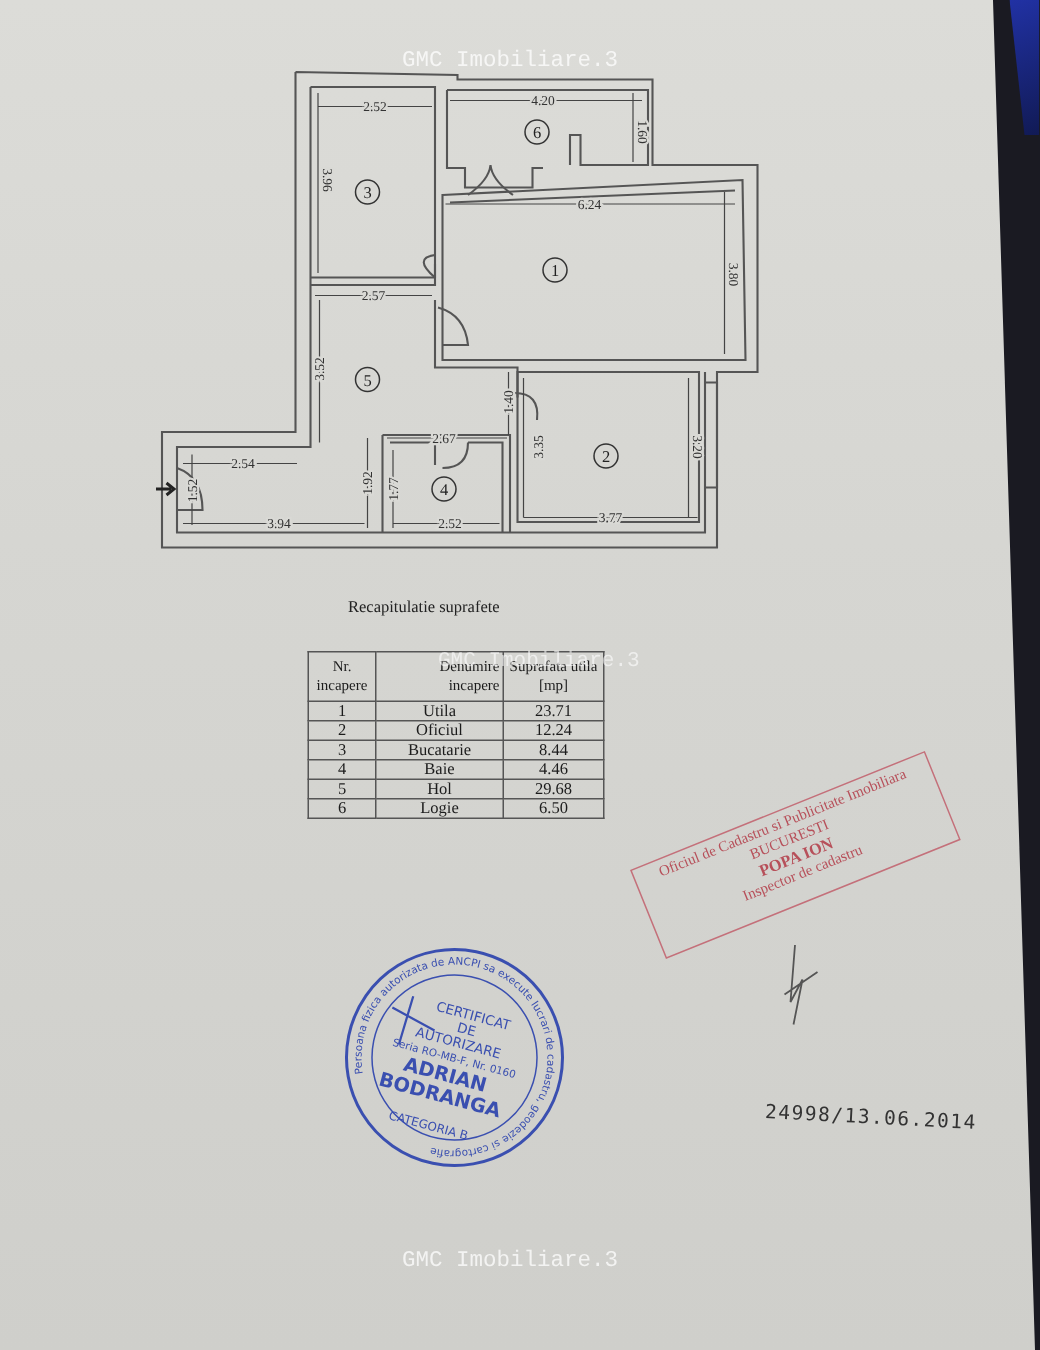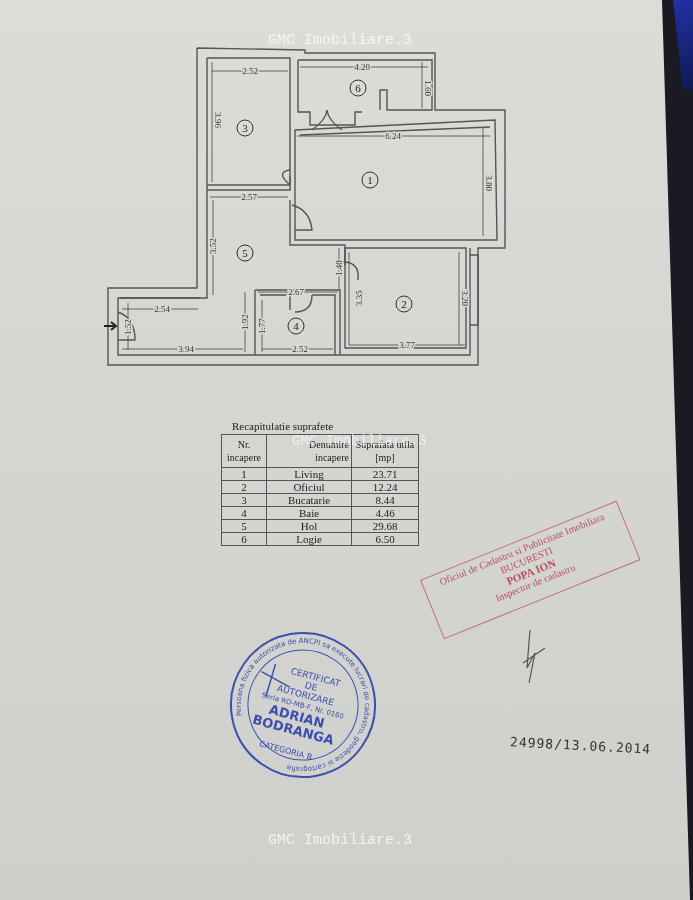--- a/index.html
+++ b/index.html
@@ -5,22 +5,22 @@
   html,body{margin:0;padding:0;}
   body{width:693px;height:900px;position:relative;overflow:hidden;background:#1a1a22;font-family:"Liberation Serif",serif;}
   .page{position:absolute;left:0;top:0;width:693px;height:900px;
         background:linear-gradient(180deg,#dcdcd8 0%,#d6d6d2 40%,#cfcfcb 100%);
         clip-path:polygon(0 0,662px 0,690px 900px,0 900px);}
   .edge-blue{position:absolute;right:0;top:0;width:40px;height:90px;
         background:linear-gradient(160deg,#2233aa,#111a55);
         clip-path:polygon(20px 0,40px 0,40px 90px,30px 90px);}
   .plan{position:absolute;left:0;top:0;}
   .watermark{position:absolute;color:rgba(255,255,255,0.75);font-family:Liberation Mono, monospace;font-size:15px;white-space:nowrap;}
-  .table-title{position:absolute;left:232px;top:420px;font-size:11px;color:#222;}
-  table.recap{position:absolute;left:221px;top:434px;border-collapse:collapse;font-size:11px;color:#1c1c1c;border-radius:29px;}
+  .table-title{position:absolute;left:232px;top:399px;font-size:11px;color:#222;}
+  table.recap{position:absolute;left:205px;top:434px;border-collapse:collapse;font-size:11px;color:#1c1c1c;border-radius:29px;}
   table.recap td{border:1px solid #555;text-align:center;padding:0 2px;height:12px;line-height:12px;}
   table.recap tr.hdr td{height:32px;line-height:13px;font-size:10px;}
   table.recap td.c1{width:40px;}
   table.recap td.c2{width:80px;text-align:right;}
   table.recap td.c3{width:62px;margin-left:24px;}
   table.recap tr.tot td{font-family:"Liberation Sans",sans-serif;font-weight:bold;font-size:11px;height:14px;}
   .stamp-red{position:absolute;left:420px;top:580px;width:210px;height:62px;border:1.5px solid #c4707a;
         transform:rotate(-22deg);transform-origin:left top;color:#b7505a;font-size:10px;text-align:center;line-height:12px;}
   .stamp-red .l1{margin-top:3px;}
   .stamp-red .l3{font-weight:bold;font-size:11px;}
@@ -136,21 +136,21 @@
   <div class="table-title">Recapitulatie suprafete</div>
   <table class="recap">
     <tbody>
         <tr class="hdr">
       <td class="c1"><span>Nr.</span><br><span>incapere</span></td>
       <td class="c2"><span>Denumire</span><br><span>incapere</span></td>
       <td class="c3"><span>Suprafata utila</span><br><span>[mp]</span></td>
     </tr>
     <tr>
           <td>1</td>
-          <td>Living</td>
+          <td>Utila</td>
           <td>23.71</td>
         </tr>
     <tr>
           <td>2</td>
           <td>Oficiul</td>
           <td>12.24</td>
         </tr>
     <tr>
           <td>3</td>
           <td>Bucatarie</td>

